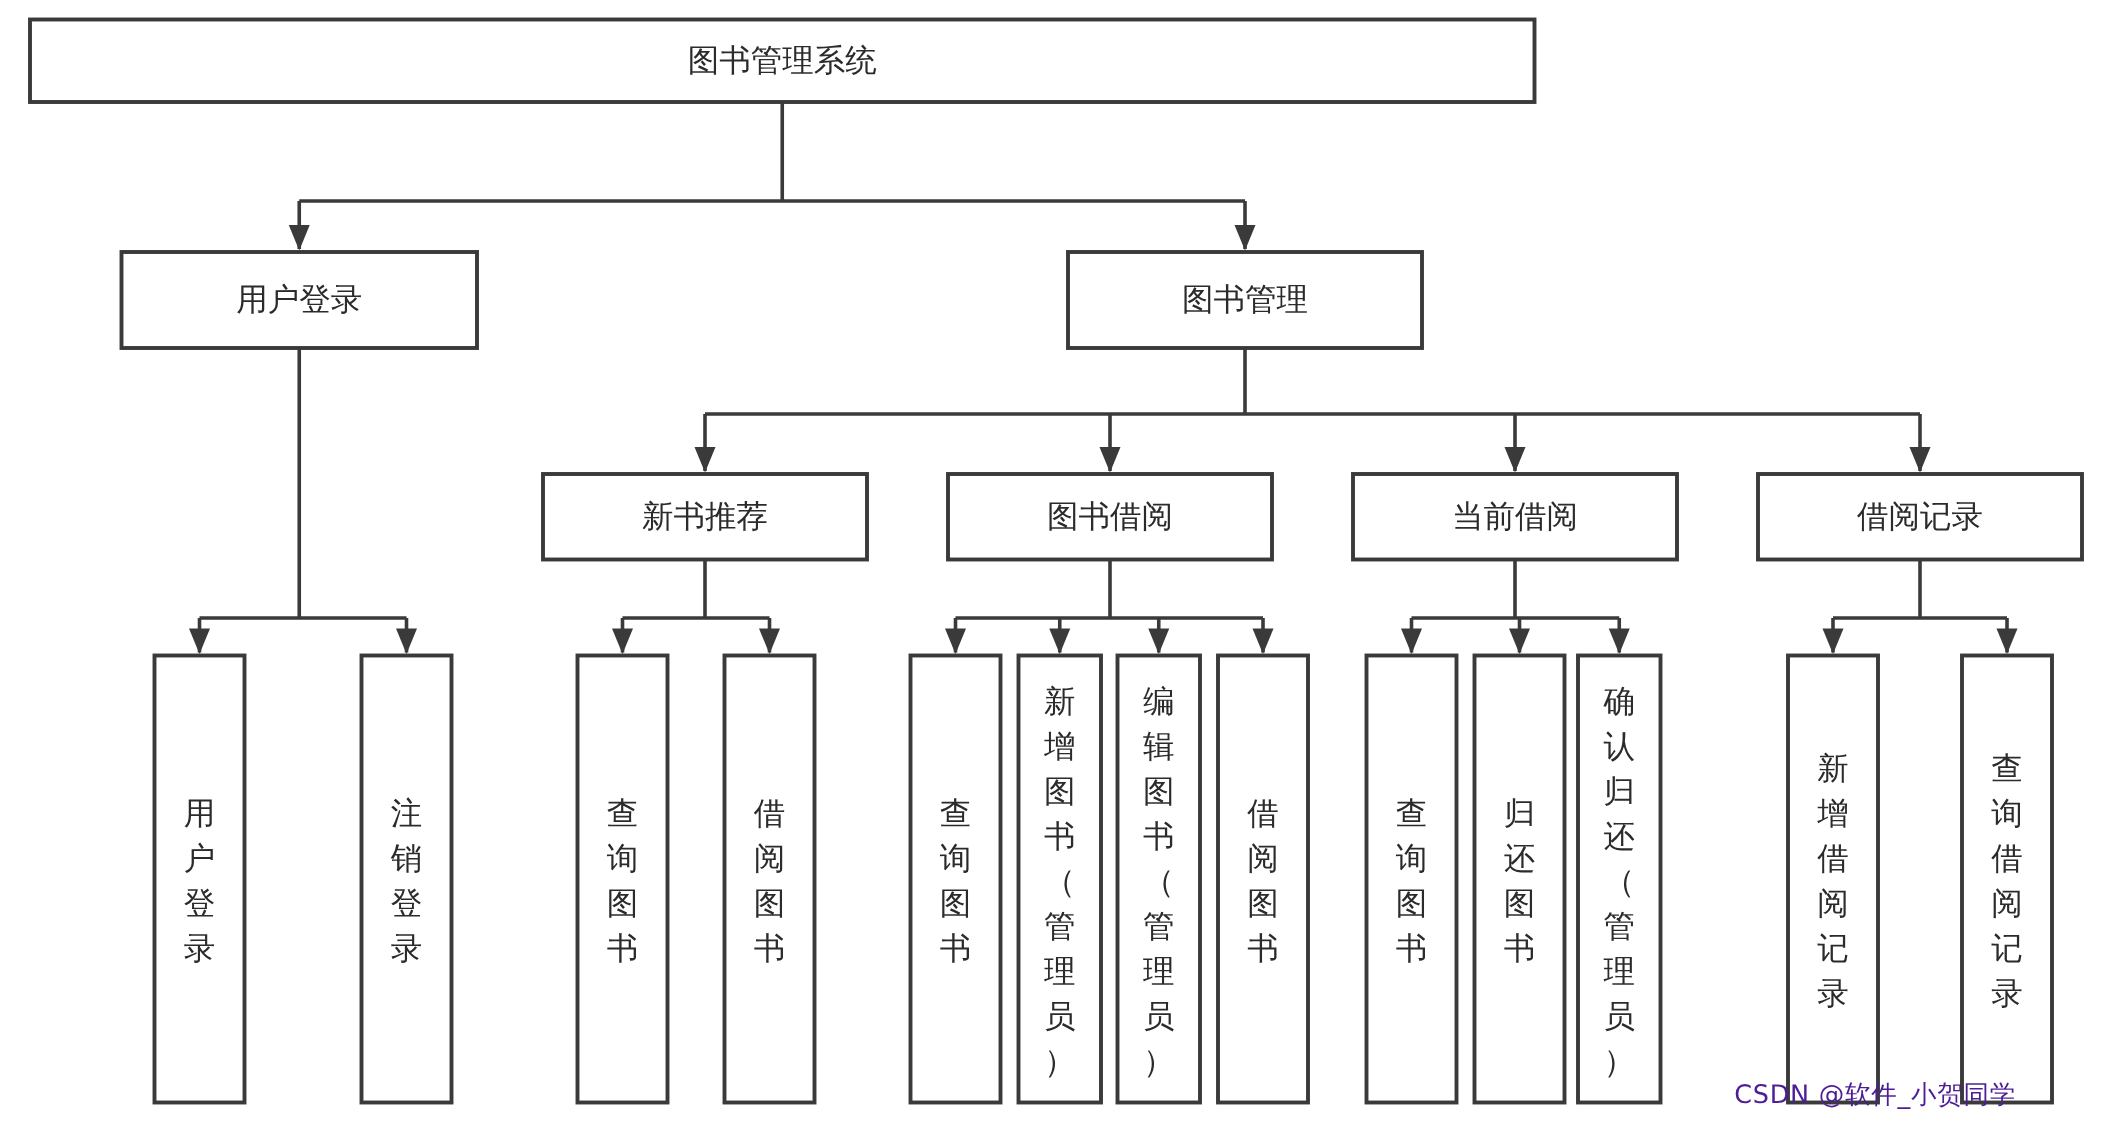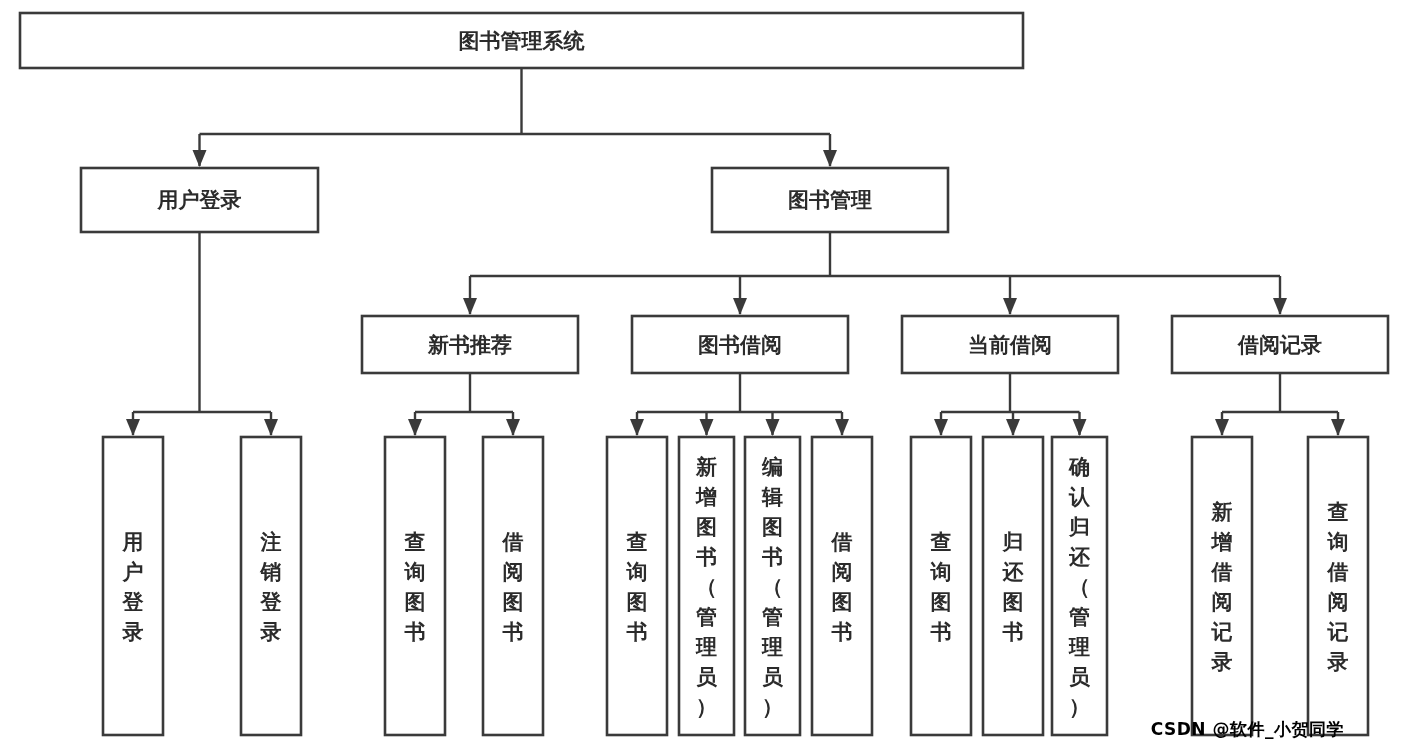--- a/index.html
+++ b/index.html
@@ -11,21 +11,20 @@
     width: 1405px;
     height: 747px;
     font-family: "DejaVu Sans", "Liberation Sans", sans-serif;
     overflow: hidden;
   }
   #diagram-root {
     position: relative;
     width: 1354px;
     height: 747px;
     background: #ffffff;
-    font-weight: bold;
   }
   svg.flow {
     position: absolute;
     left: 0;
     top: 0;
     width: 1405px;
     height: 747px;
   }
   .node-rect {
     fill: #ffffff;
@@ -53,21 +52,21 @@
   .arrow-head {
     fill: #3a3a3a;
     stroke: none;
   }
   .watermark {
     position: absolute;
     right: 10px;
     bottom: 6px;
     font-family: "DejaVu Sans", "Liberation Sans", sans-serif;
     font-size: 17px;
-    color: #000000;
+    color: #4c1d95;
     letter-spacing: 0.5px;
     white-space: nowrap;
     pointer-events: none;
   }
 </style>
 </head>
 <body>
 
 <div id="diagram-root">
   <svg class="flow" viewBox="0 0 1405 747">

